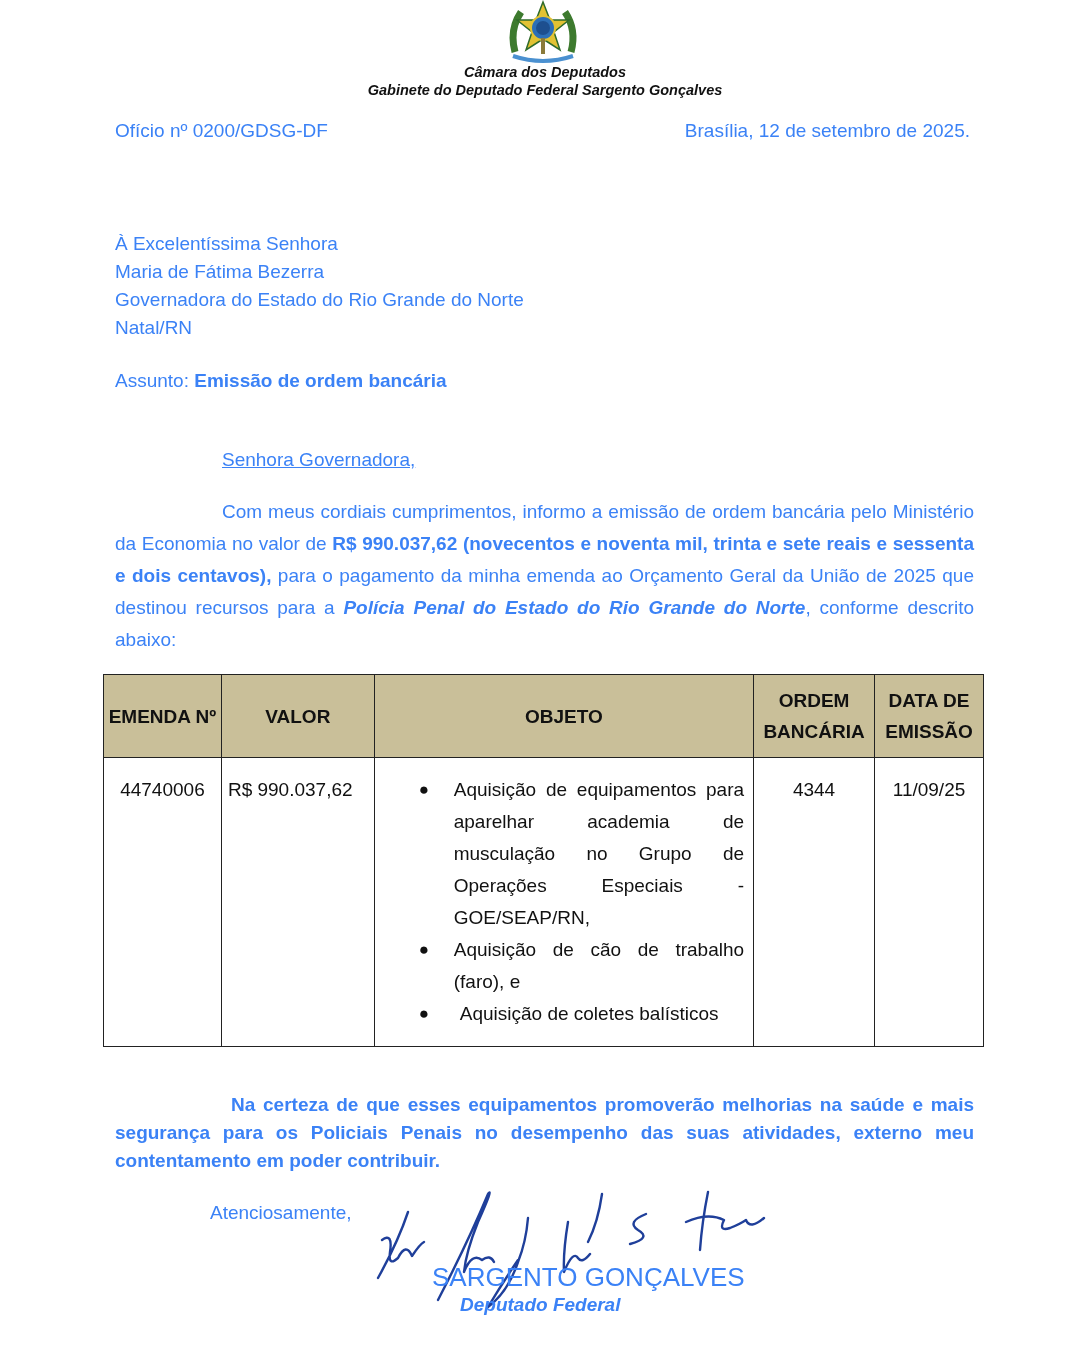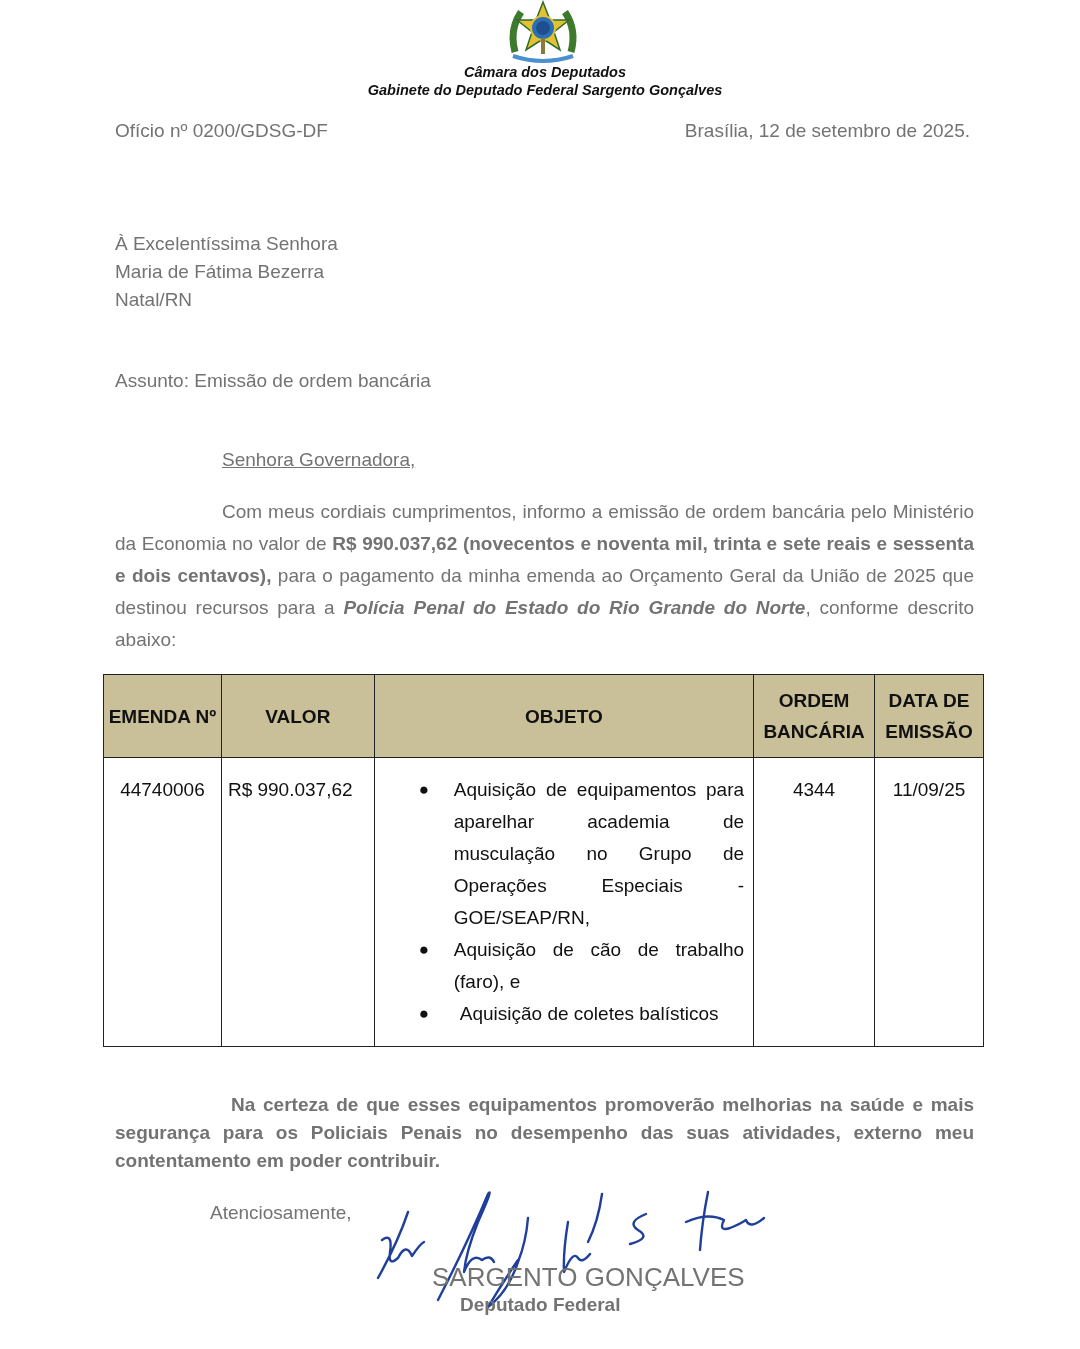--- a/index.html
+++ b/index.html
@@ -6,28 +6,28 @@
     html, body { width: 1080px; height: 1349px; background: #ffffff; overflow: hidden; }
     body { font-family: "Liberation Sans", sans-serif; color: #111111; position: relative; }
 
     .page { position: relative; width: 1080px; height: 1349px; }
 
     
     .crest { position: absolute; left: 503px; top: 0; width: 80px; height: 64px; }
     .header-line1 { position: absolute; top: 64px; left: 0; width: 1090px; text-align: center; font-size: 14.5px; font-weight: bold; font-style: italic; }
     .header-line2 { position: absolute; top: 82px; left: 0; width: 1090px; text-align: center; font-size: 14.5px; font-weight: bold; font-style: italic; }
 
-    .body-text { font-family: "Liberation Sans", sans-serif; font-size: 19px; color: #737373; }
+    .body-text { font-family: "Liberation Sans", sans-serif; font-size: 19px; color: #3b82f6; }
 
     .oficio { position: absolute; left: 115px; top: 120px; }
     .date { position: absolute; right: 110px; top: 120px; }
 
     .recipient { position: absolute; left: 115px; top: 230px; line-height: 28px; }
     .subject { position: absolute; left: 115px; top: 370px; }
-    .subject b { font-weight: normal; text-align: center; }
+    .subject b { font-weight: bold; text-align: center; }
 
     .salutation { position: absolute; left: 222px; top: 449px; text-decoration: underline; }
 
     .para1 { position: absolute; left: 115px; top: 496px; width: 859px; line-height: 32px; text-align: justify; }
     .para1 .indent { display: inline-block; width: 107px; }
 
     
     table.emendas { position: absolute; left: 103px; top: 674px; width: 881px; border-collapse: collapse; }
     table.emendas th, table.emendas td { border: 1.3px solid #222; vertical-align: top; }
     table.emendas th { background: #c9bf99; font-weight: bold; font-size: 19px; text-align: center; vertical-align: middle; line-height: 31px; height: 83px; padding: 0 4px; }
@@ -42,21 +42,21 @@
     ul.objeto-list { list-style: none; padding-left: 0; }
     ul.objeto-list li { position: relative; padding-left: 73px; padding-right: 3px; text-align: justify; }
     ul.objeto-list li .bullet { position: absolute; left: 38px; top: 0; font-size: 17px; }
 
     .para2 { position: absolute; left: 115px; top: 1091px; width: 859px; line-height: 28px; text-align: justify; font-weight: bold; }
     .para2 .indent { display: inline-block; width: 116px; }
 
     .closing { position: absolute; left: 210px; top: 1202px; }
     .signature { position: absolute; left: 368px; top: 1182px; width: 420px; height: 130px; }
     .signer-name { position: absolute; left: 432px; top: 1262px; font-size: 26px; }
-    .signer-role { position: absolute; left: 460px; top: 1294px; font-size: 19px; font-weight: bold; }
+    .signer-role { position: absolute; left: 460px; top: 1294px; font-size: 19px; font-weight: bold; font-style: italic; }
   </style>
 </head>
 <body>
 
 <div class="page">
 
   <svg class="crest" viewBox="0 0 80 64">
     <path d="M12 52 Q6 30 18 12" stroke="#3d7a2e" stroke-width="7" fill="none"></path>
     <path d="M68 52 Q74 30 62 12" stroke="#3d7a2e" stroke-width="7" fill="none"></path>
     <polygon points="40,2 47,20 66,20 51,32 57,50 40,39 23,50 29,32 14,20 33,20" fill="#e2c233" stroke="#2f6b2a" stroke-width="1.5"></polygon>
@@ -67,20 +67,21 @@
   </svg>
   <div class="header-line1">Câmara dos Deputados</div>
   <div class="header-line2">Gabinete do Deputado Federal Sargento Gonçalves</div>
 
   <div class="oficio body-text">Ofício nº 0200/GDSG-DF</div>
   <div class="date body-text">Brasília, 12 de setembro de 2025.</div>
 
   <div class="recipient body-text">
     <div>À Excelentíssima Senhora</div>
     <div>Maria de Fátima Bezerra</div>
+    <div>Governadora do Estado do Rio Grande do Norte</div>
     <div>Natal/RN</div>
   </div>
 
   <div class="subject body-text">
     <span>Assunto:</span>
     <b>Emissão de ordem bancária</b>
   </div>
 
   <div class="salutation body-text">Senhora Governadora,</div>
 

